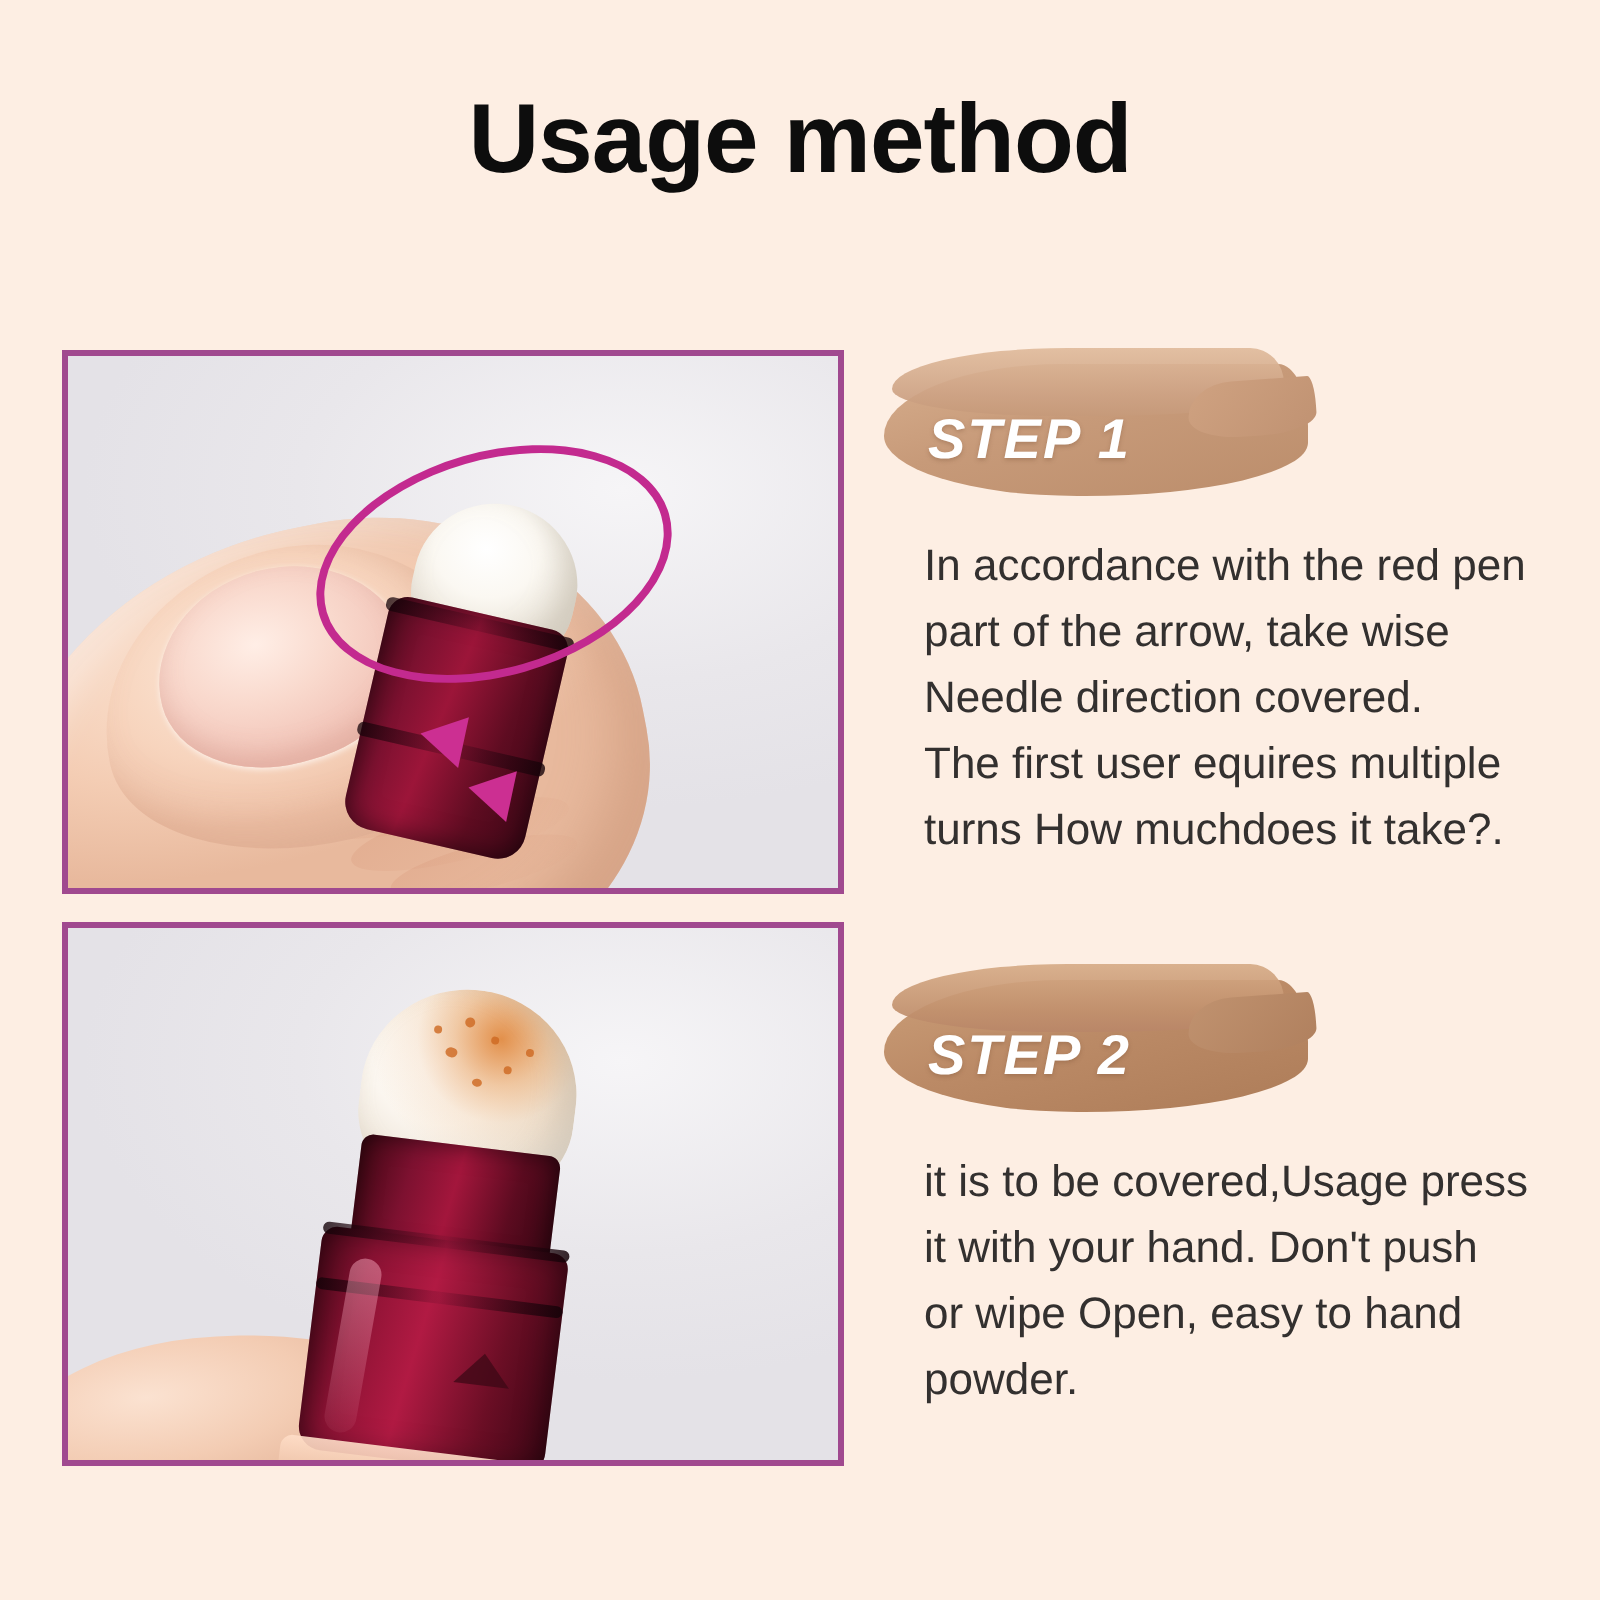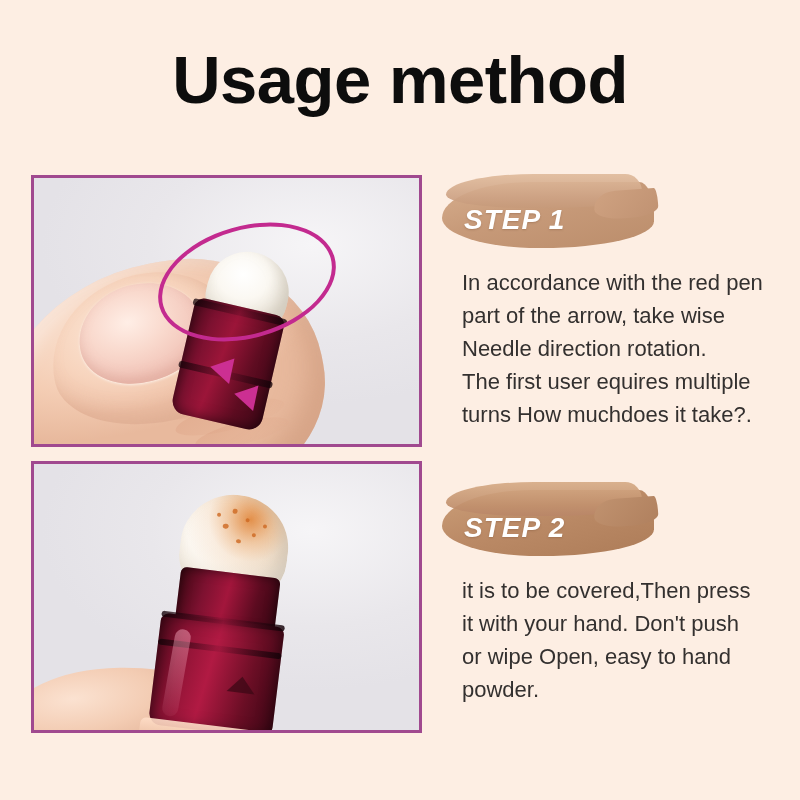--- a/index.html
+++ b/index.html
@@ -22,21 +22,21 @@
     background: #fdeee3;
   }
 
   
   .page-title {
     position: absolute;
     left: 0;
     top: 46px;
     width: 800px;
     text-align: center;
-    font-size: 67px;
+    font-size: 49px;
     font-weight: 700;
     color: #0d0d0d;
     letter-spacing: -0.5px;
     line-height: 1;
     white-space: nowrap;
   }
 
   
   .photo-frame {
     position: absolute;
@@ -379,34 +379,34 @@
   <div class="step-block" id="step-1">
     <div class="swatch" id="swatch-1">
       <div class="smear"></div>
       <div class="smear-ridge"></div>
       <div class="smear-tail"></div>
       <div class="step-label">STEP 1</div>
     </div>
     <div class="step-text">
       <div class="line">In accordance with the red pen</div>
       <div class="line">part of the arrow, take wise</div>
-      <div class="line">Needle direction rotation.</div>
+      <div class="line">Needle direction covered.</div>
       <div class="line">The first user equires multiple</div>
       <div class="line">turns How muchdoes it take?.</div>
     </div>
   </div>
 
   <div class="step-block" id="step-2">
     <div class="swatch" id="swatch-2">
       <div class="smear"></div>
       <div class="smear-ridge"></div>
       <div class="smear-tail"></div>
       <div class="step-label">STEP 2</div>
     </div>
     <div class="step-text">
-      <div class="line">it is to be covered,Then press</div>
+      <div class="line">it is to be covered,Usage press</div>
       <div class="line">it with your hand. Don't push</div>
       <div class="line">or wipe Open, easy to hand</div>
       <div class="line">powder.</div>
     </div>
   </div>
 
 </div>
 
 </body></html>

